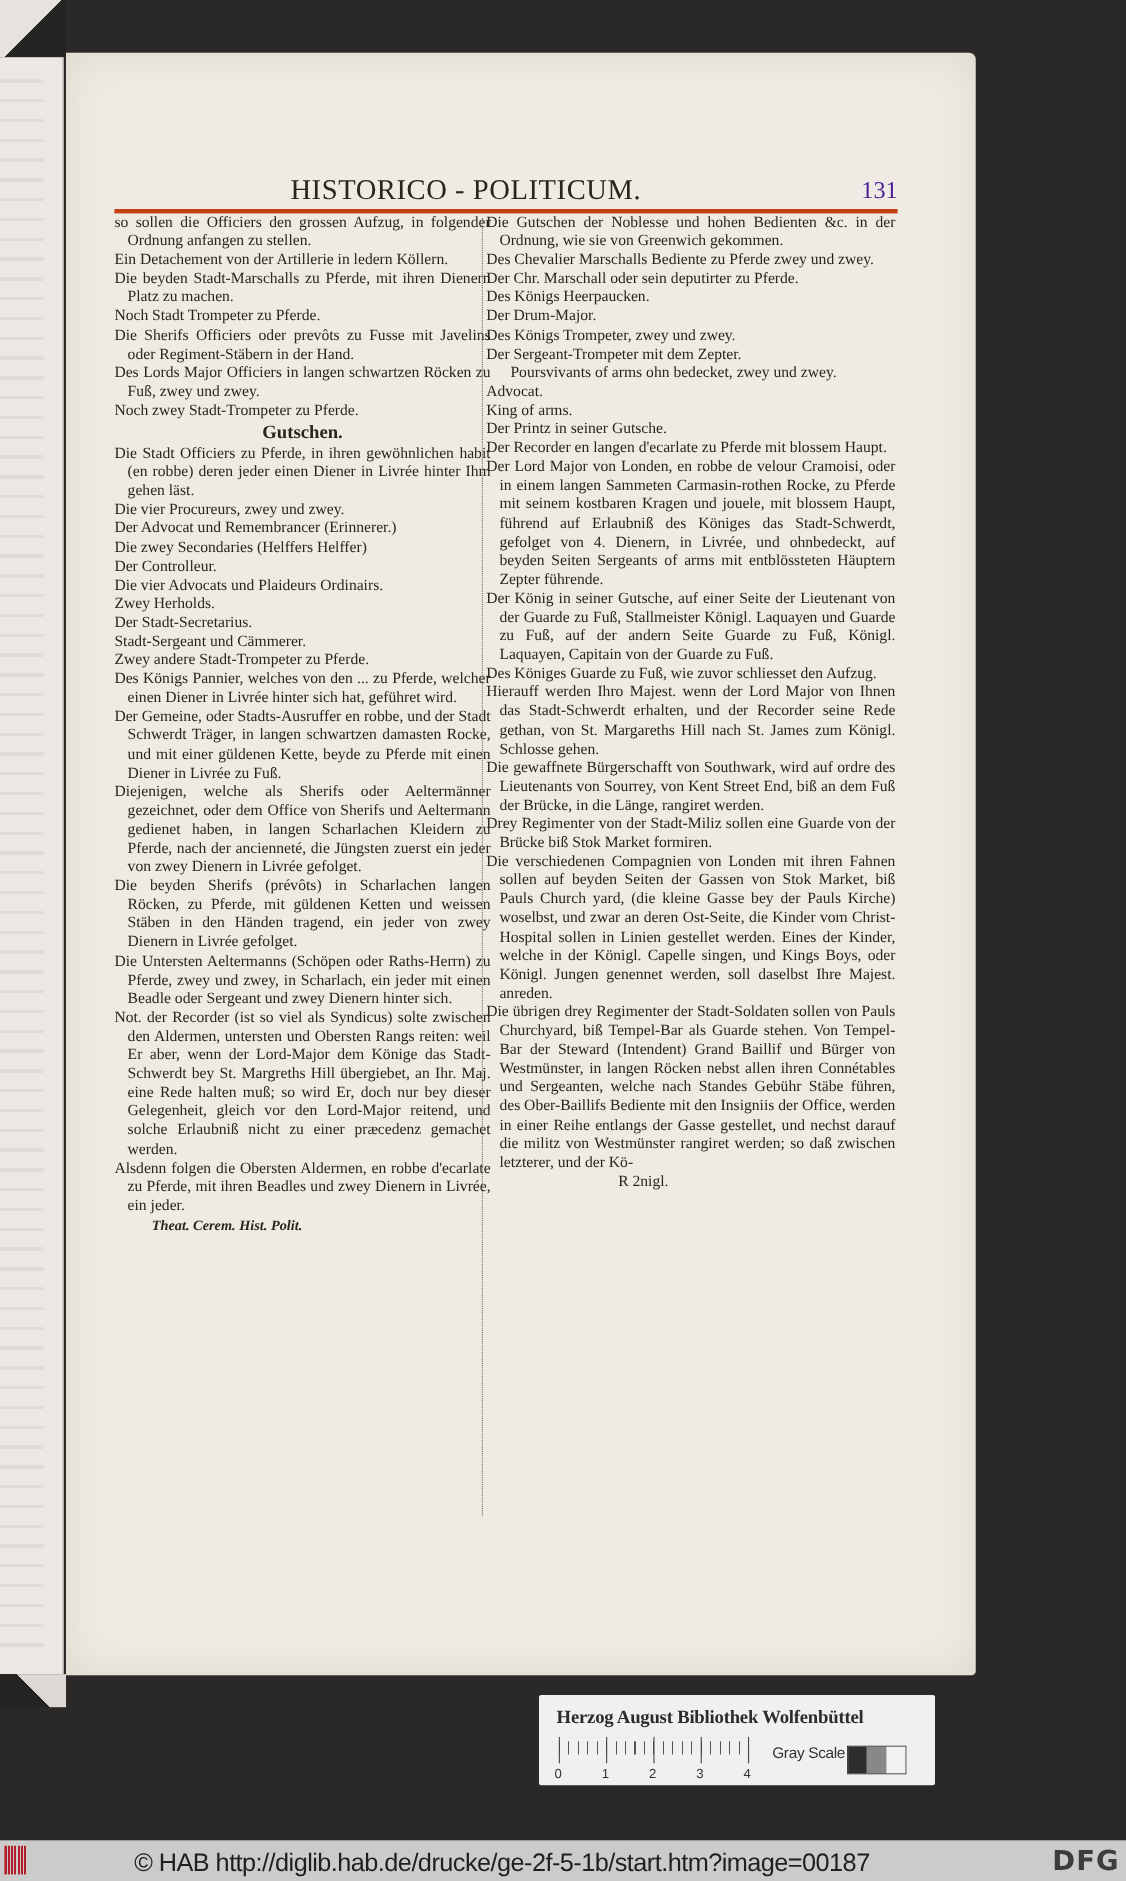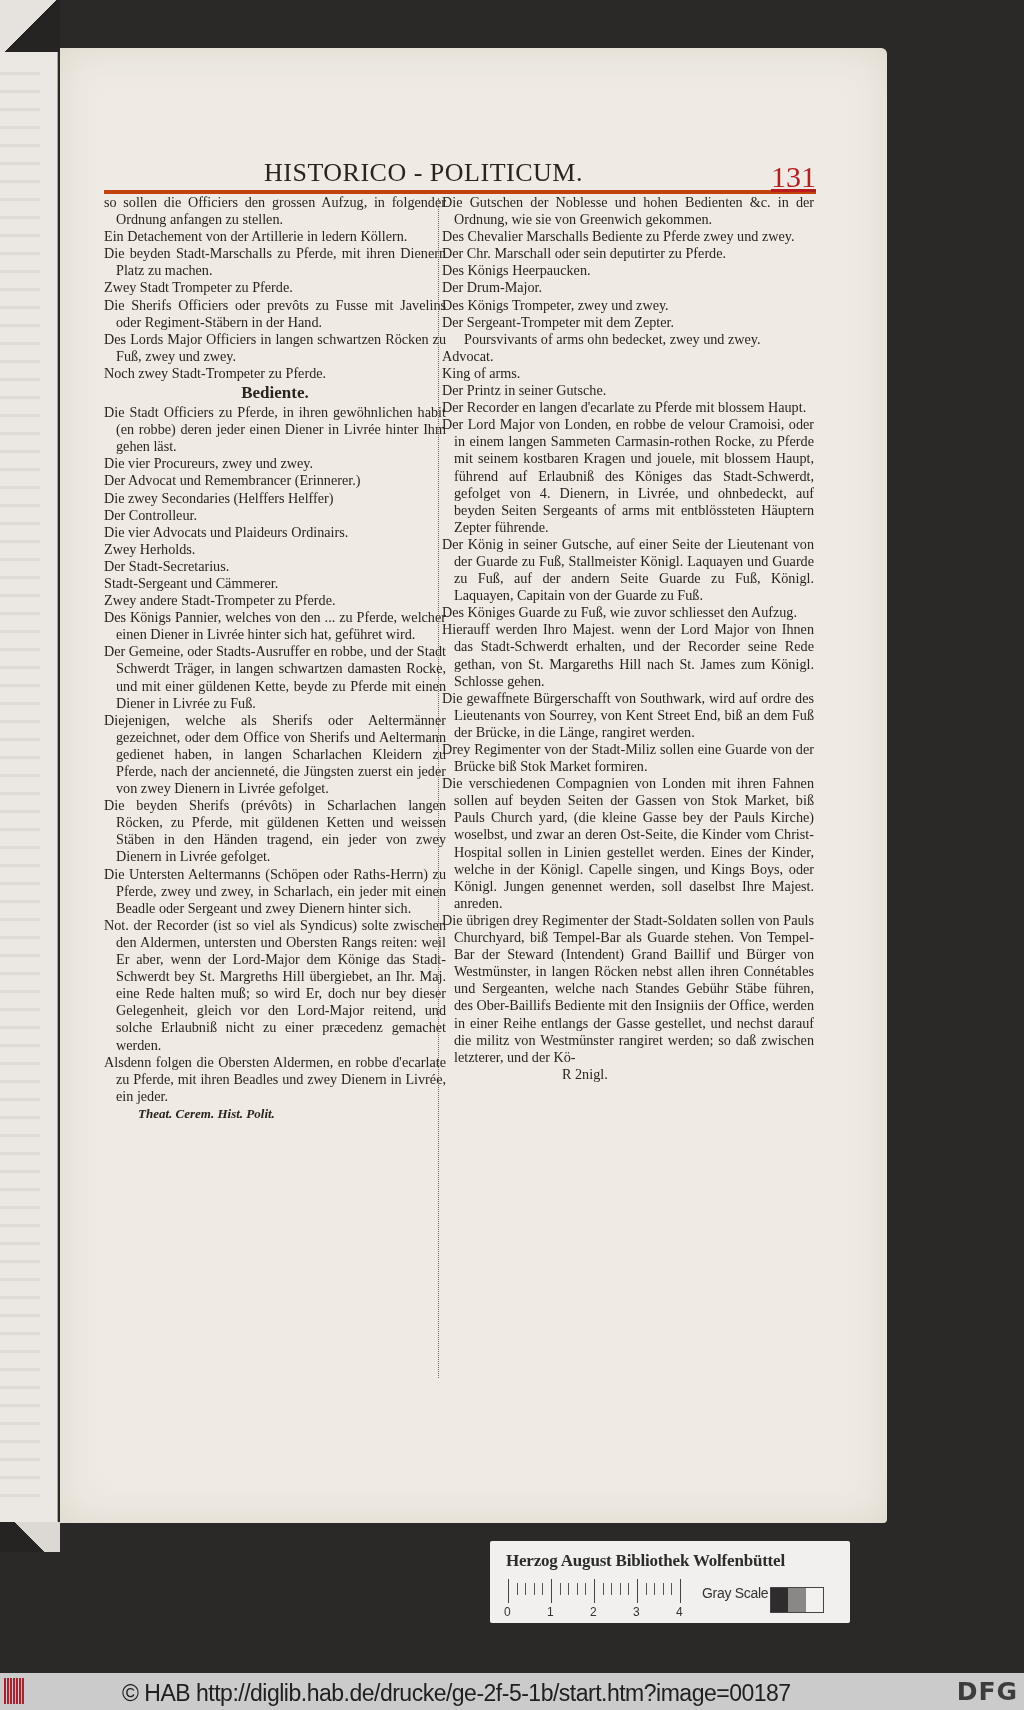--- a/index.html
+++ b/index.html
@@ -42,21 +42,21 @@
       border-bottom: 4px solid #c2410c;
     }
     .running-title {
       position: absolute; left: 160px; top: 0;
       font-family: "Liberation Serif", serif;
       font-size: 26px; letter-spacing: 0.5px; color: #2a241e;
     }
     .page-number {
       position: absolute; right: 0; top: 2px;
       font-family: "Liberation Serif", serif;
-      font-size: 30px; color: #b91c1c; text-decoration: underline;
+      font-size: 22px; color: #4c1d95;
     }
     .column {
       position: absolute; top: 146px;
       font-family: "Liberation Serif", serif;
       font-size: 14.2px; line-height: 17.1px; color: #2b241d;
     }
     .col-left { left: 44px; width: 342px; }
     .col-right { left: 382px; width: 372px; }
     .col-divider {
       position: absolute; left: 378px; top: 150px; width: 0; height: 1180px;
@@ -138,25 +138,25 @@
 <div class="page">
   <div class="page-header">
     <span class="running-title">HISTORICO - POLITICUM.</span>
     <span class="page-number">131</span>
   </div>
 
   <div class="column col-left" id="col-left">
       <div class="entry">so sollen die Officiers den grossen Aufzug, in folgender Ordnung anfangen zu stellen.</div>
       <div class="entry">Ein Detachement von der Artillerie in ledern Köllern.</div>
       <div class="entry">Die beyden Stadt-Marschalls zu Pferde, mit ihren Dienern Platz zu machen.</div>
-      <div class="entry">Zwey Stadt Trompeter zu Pferde.</div>
+      <div class="entry">Noch Stadt Trompeter zu Pferde.</div>
       <div class="entry">Die Sherifs Officiers oder prevôts zu Fusse mit Javelins oder Regiment-Stäbern in der Hand.</div>
       <div class="entry">Des Lords Major Officiers in langen schwartzen Röcken zu Fuß, zwey und zwey.</div>
       <div class="entry">Noch zwey Stadt-Trompeter zu Pferde.</div>
-      <div class="section-heading">Bediente.</div>
+      <div class="section-heading">Gutschen.</div>
       <div class="entry">Die Stadt Officiers zu Pferde, in ihren gewöhnlichen habit (en robbe) deren jeder einen Diener in Livrée hinter Ihm gehen läst.</div>
       <div class="entry">Die vier Procureurs, zwey und zwey.</div>
       <div class="entry">Der Advocat und Remembrancer (Erinnerer.)</div>
       <div class="entry">Die zwey Secondaries (Helffers Helffer)</div>
       <div class="entry">Der Controlleur.</div>
       <div class="entry">Die vier Advocats und Plaideurs Ordinairs.</div>
       <div class="entry">Zwey Herholds.</div>
       <div class="entry">Der Stadt-Secretarius.</div>
       <div class="entry">Stadt-Sergeant und Cämmerer.</div>
       <div class="entry">Zwey andere Stadt-Trompeter zu Pferde.</div>

